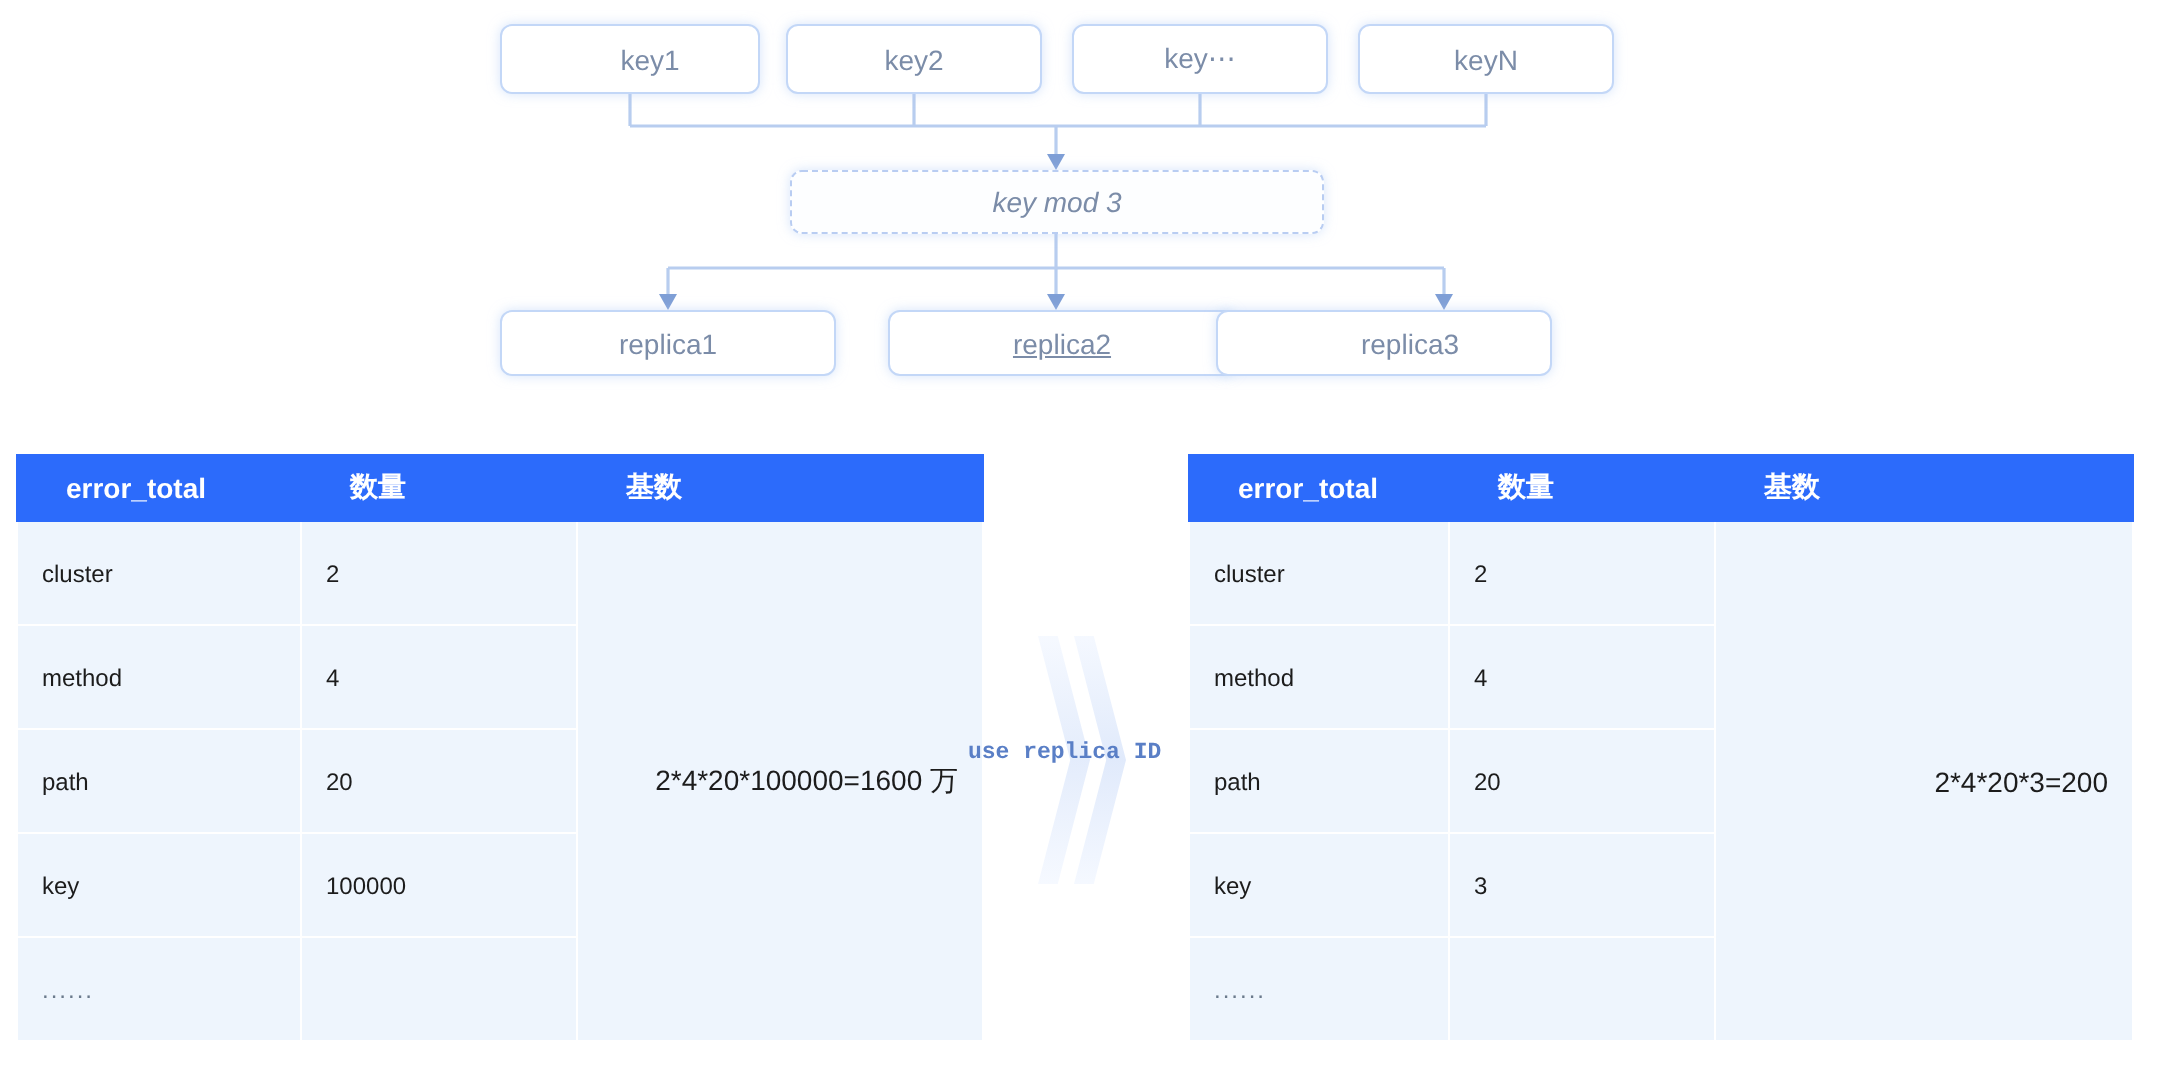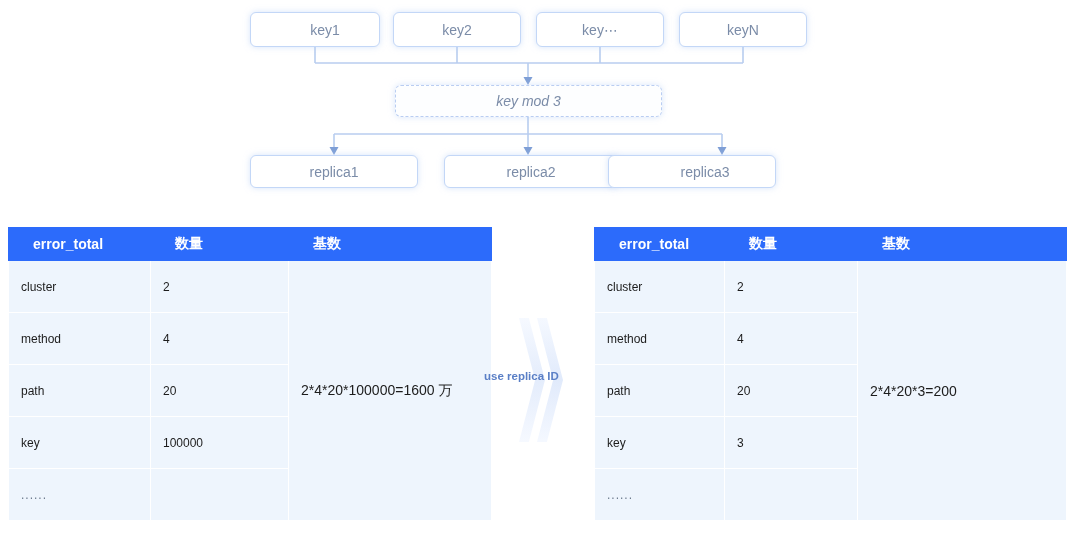--- a/index.html
+++ b/index.html
@@ -74,21 +74,21 @@
     border: 1px solid #ffffff;
     height: 39px;
     vertical-align: middle;
     font-size: 12px;
   }
   .datatable td.dots {
     color: #6b7a8c;
     letter-spacing: 1px;
   }
   .datatable td.merged {
-    text-align: left;
+    text-align: right;
     font-size: 14px;
     color: #1c1c1c;
   }
 
   
   #transition {
     position: absolute;
     left: 493px;
     top: 310px;
     width: 105px;
@@ -107,20 +107,21 @@
   #transition-label {
     position: absolute;
     left: -9px;
     top: 60px;
     width: 100px;
     text-align: left;
     color: #5a7fc6;
     font-size: 11.5px;
     font-weight: bold;
     white-space: nowrap;
+    font-family: Liberation Mono, monospace;
   }
 </style>
 </head>
 <body>
 
 <div id="diagram">
 
   <svg id="svg-connectors" viewBox="0 0 1080 210" xmlns="http://www.w3.org/2000/svg">
     <g stroke="#b8cdef" stroke-width="1.6" fill="none">
 
@@ -163,21 +164,21 @@
     <span>keyN</span>
   </div>
 
   <div class="node dashed" style="left:395px;top:85px;width:267px;height:32px;font-style:italic;">
     <span>key mod 3</span>
   </div>
 
   <div class="node" style="left:250px;top:155px;width:168px;height:33px;">
     <span>replica1</span>
   </div>
-  <div class="node" style="left:444px;top:155px;width:174px;height:33px;">
+  <div class="node" style="left:444px;top:155px;width:174px;height:33px;text-decoration:underline;">
     <span>replica2</span>
   </div>
   <div class="node" style="left:608px;top:155px;width:168px;height:33px;padding-left:26px;">
     <span>replica3</span>
   </div>
 </div>
 
 <table class="datatable" id="left-table" style="left:8px;top:227px;width:483px;">
   <colgroup>
     <col style="width:142px;">

